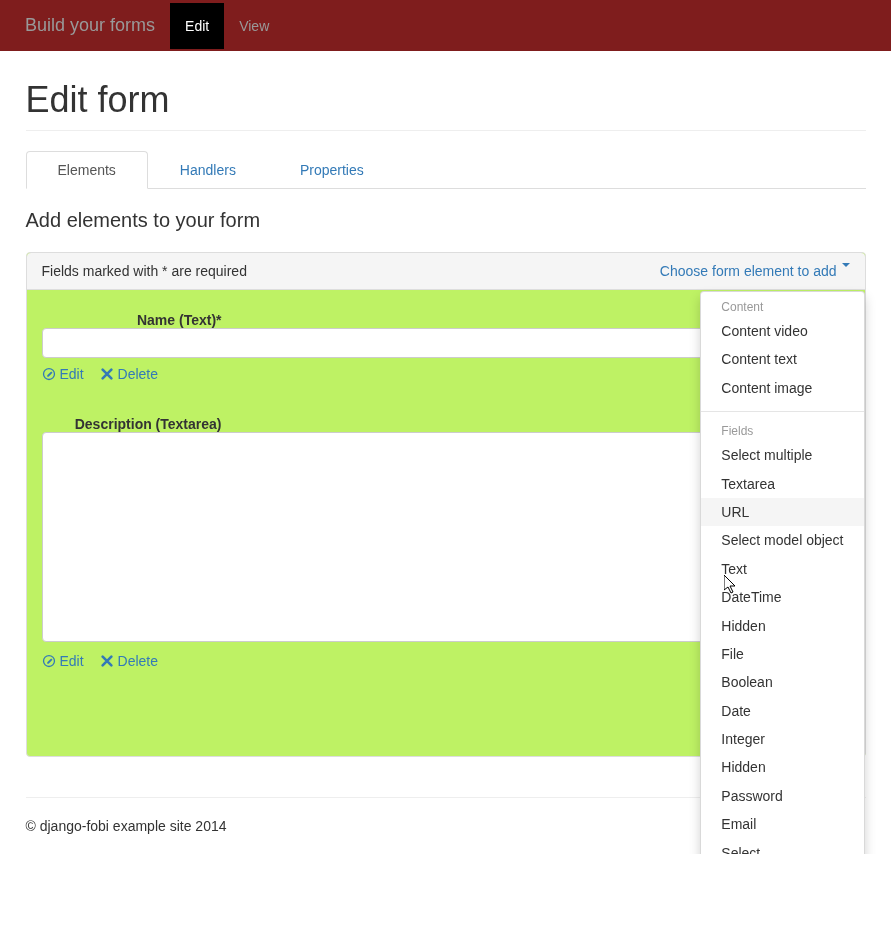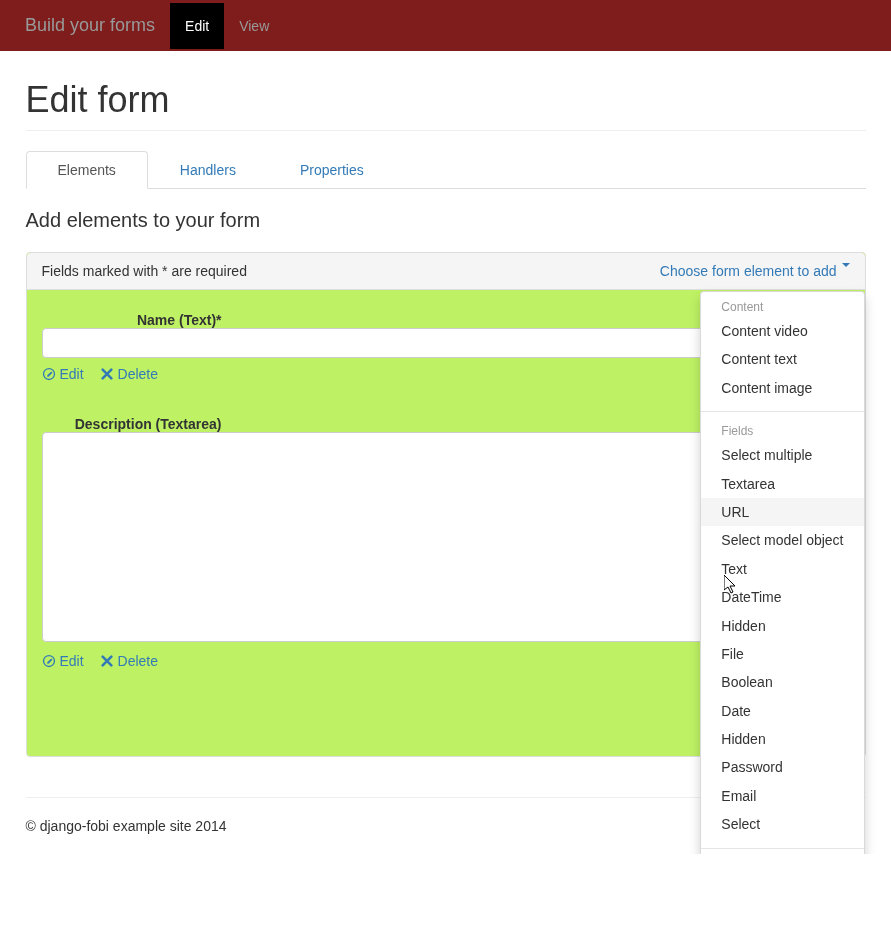--- a/index.html
+++ b/index.html
@@ -132,20 +132,23 @@
           <li>
             <a>File</a>
           </li>
           <li>
             <a>Boolean</a>
           </li>
           <li>
             <a>Date</a>
           </li>
           <li>
+            <a>Integer</a>
+          </li>
+          <li>
             <a>Hidden</a>
           </li>
           <li>
             <a>Password</a>
           </li>
           <li>
             <a>Email</a>
           </li>
           <li>
             <a>Select</a>

